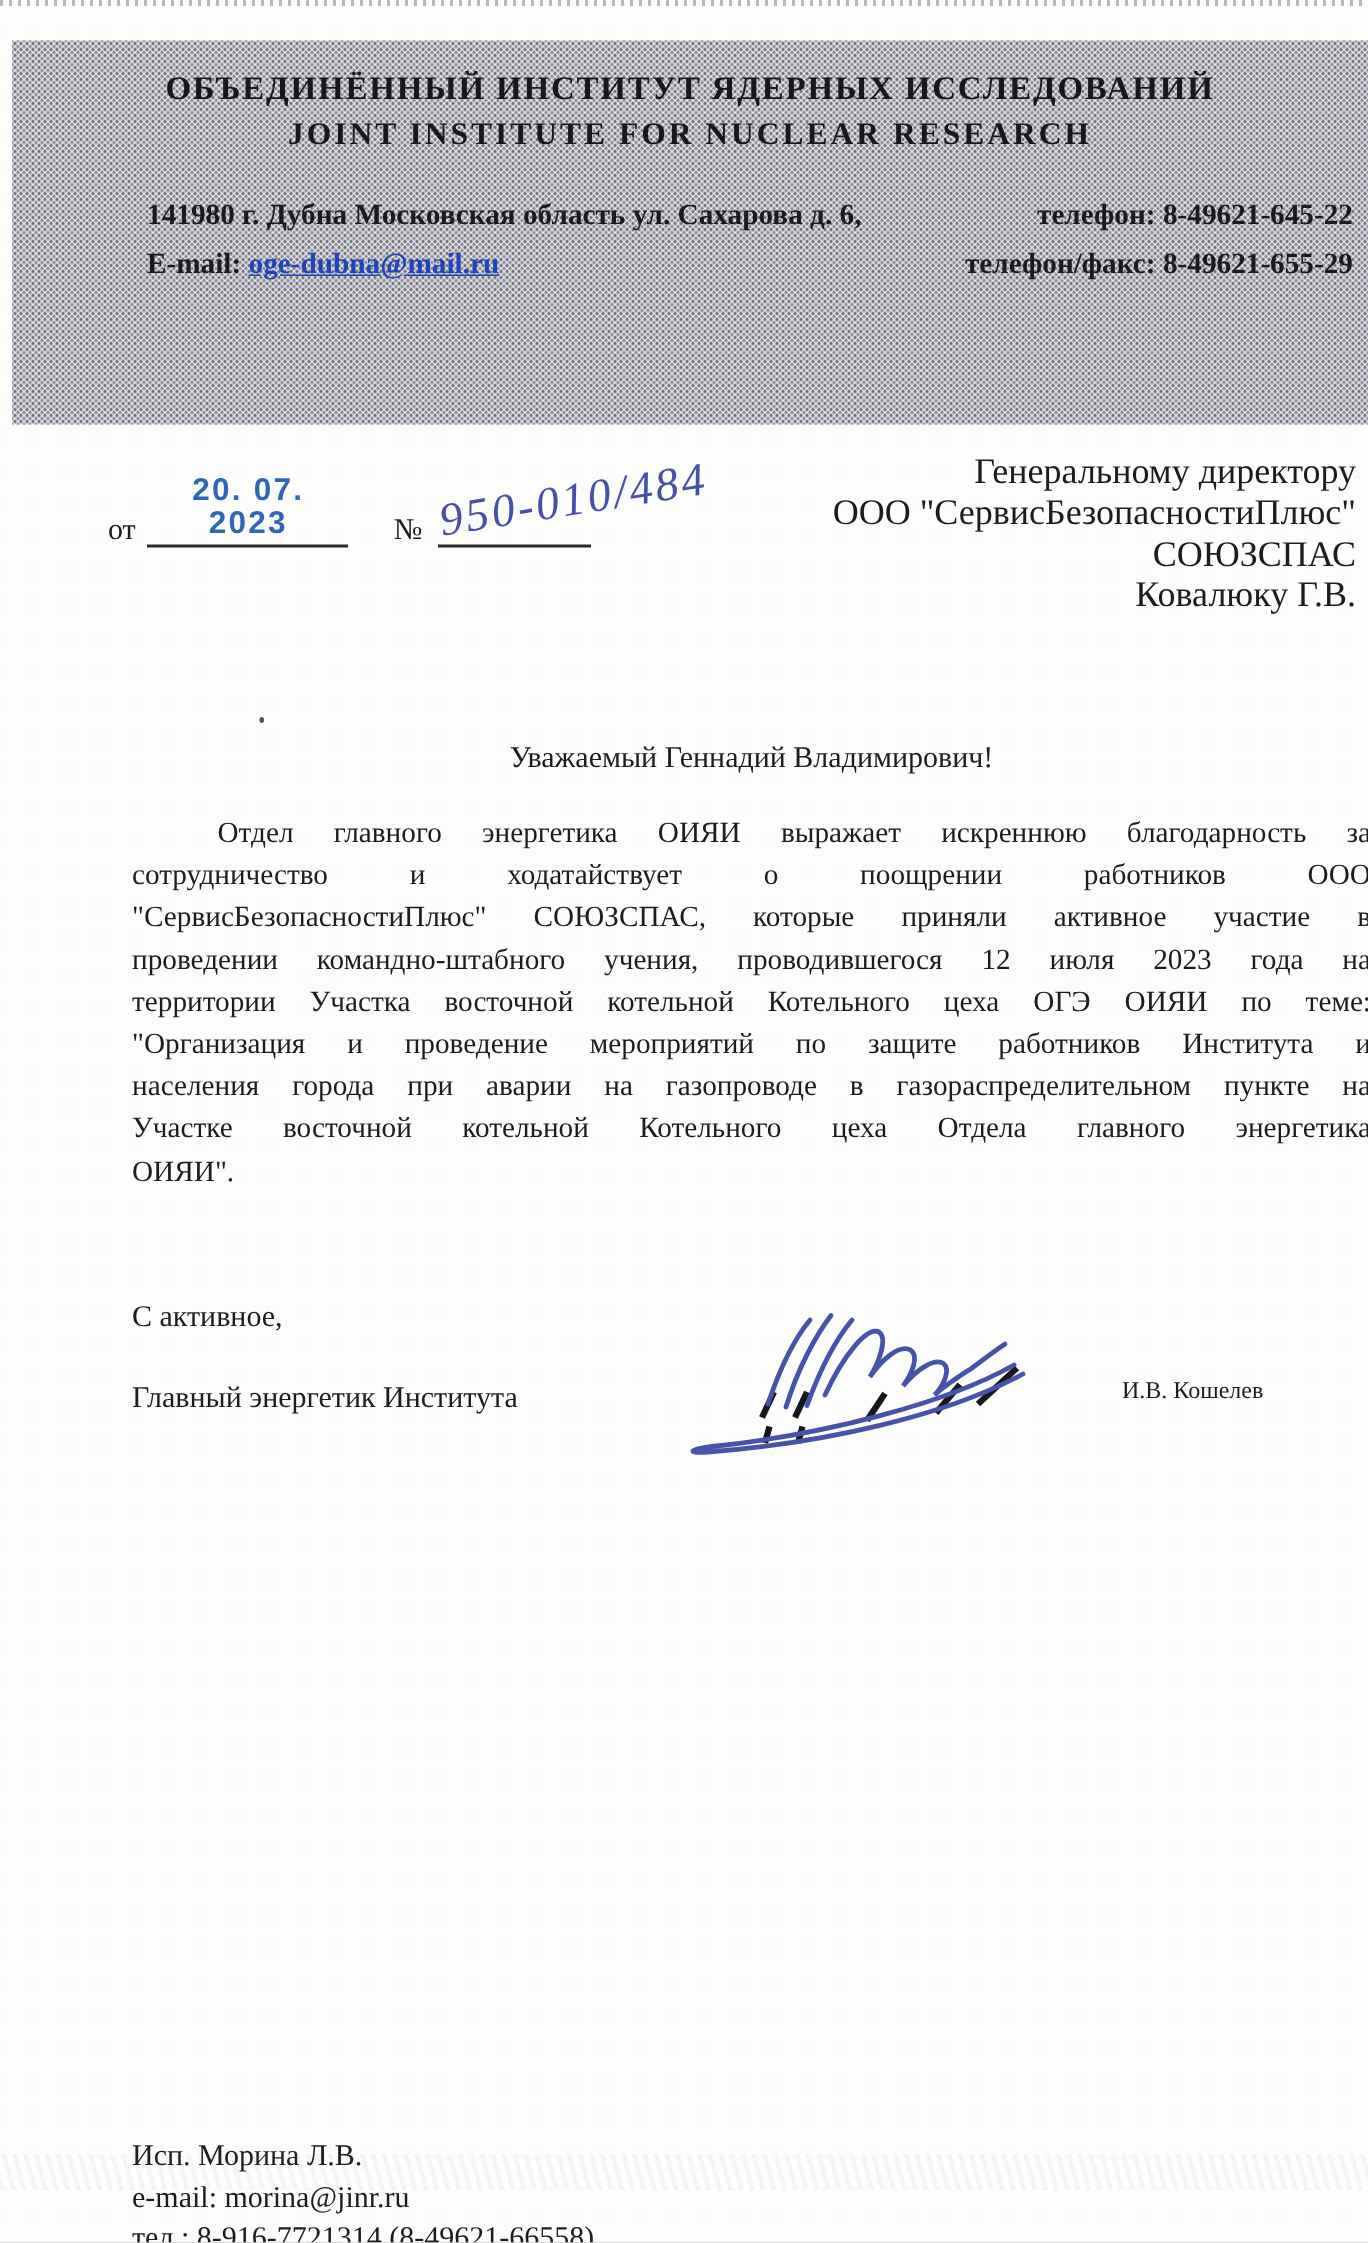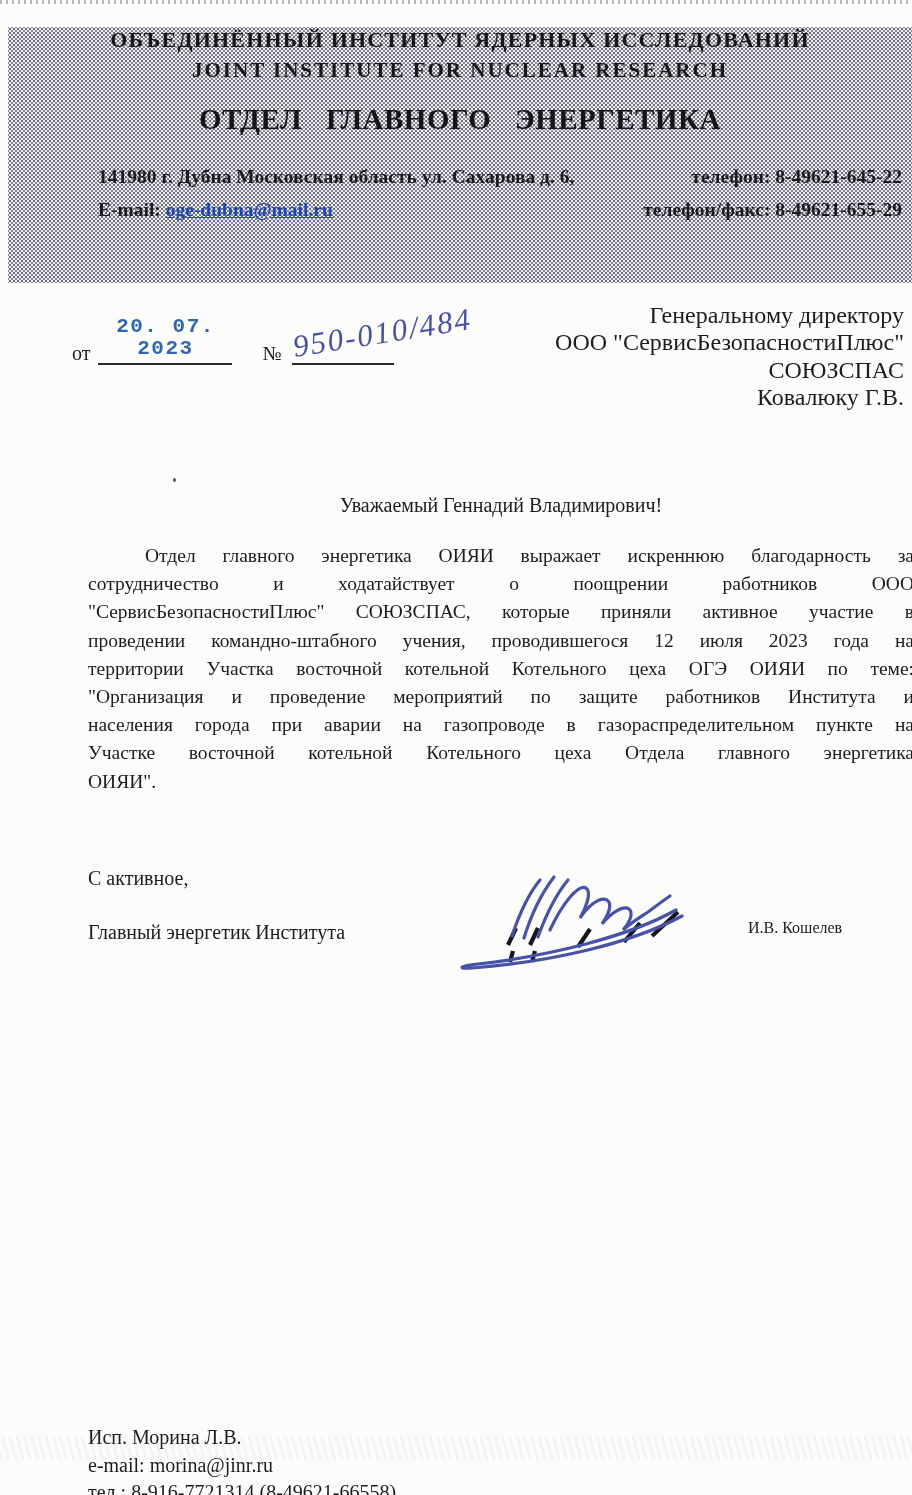--- a/index.html
+++ b/index.html
@@ -24,20 +24,21 @@
   
   .letterhead{
     position:absolute;top:27px;left:8px;right:0;height:256px;
     background-color:#ececf0;
     background-image:
       radial-gradient(circle, #6f6f7b 0.9px, transparent 1.35px),
       radial-gradient(circle, #8a8a96 0.9px, transparent 1.35px);
     background-size:4px 4px,4px 4px;
     background-position:0 0,2px 2px;
     box-sizing:border-box;
+    padding-top:19px;
   }
   .org-ru{
     text-align:center;font-weight:bold;font-size:22px;letter-spacing:1.2px;
     color:#17171c; line-height:26px;
   }
   .org-en{
     text-align:center;font-weight:bold;font-size:21px;letter-spacing:2px;
     color:#17171c;line-height:26px;margin-top:4px;
   }
   .dept{
@@ -59,21 +60,21 @@
   .ref-row{
     position:absolute;top:333px;left:72px;
     display:flex;align-items:flex-end;height:32px;
     font-size:20px;
   }
   .ref-from{line-height:24px;}
   .date-stamp{
     display:inline-block;width:134px;margin-left:8px;
     border-bottom:2px solid #2a2a30;
     text-align:center;padding-bottom:3px;
-    font-family:Liberation Mono, monospace;
+    font-family:Liberation Sans, sans-serif;
     font-weight:bold;font-size:21px;letter-spacing:1.5px;
     color:#2e68b4;line-height:22px;
   }
   .ref-no{margin-left:30px;line-height:24px;}
   .number-line{
     display:inline-block;width:102px;height:30px;margin-left:10px;
     border-bottom:2px solid #2a2a30;position:relative;
   }
   .handwritten{
     position:absolute;left:4px;bottom:-2px;
@@ -117,21 +118,20 @@
 </head>
 <body>
 
 <div class="page">
 
   <div class="top-scan-line"></div>
 
   <div class="letterhead">
     <div class="org-ru">ОБЪЕДИНЁННЫЙ ИНСТИТУТ ЯДЕРНЫХ ИССЛЕДОВАНИЙ</div>
     <div class="org-en">JOINT INSTITUTE FOR NUCLEAR RESEARCH</div>
-    <div class="dept">ОТДЕЛ ГЛАВНОГО ЭНЕРГЕТИКА</div>
     <div class="contact-row first">
       <span>141980 г. Дубна  Московская область ул. Сахарова д. 6,</span>
       <span>телефон: 8-49621-645-22</span>
     </div>
     <div class="contact-row second">
       <span><span>E-mail: </span><a class="email-link">oge-dubna@mail.ru</a></span>
       <span>телефон/факс: 8-49621-655-29</span>
     </div>
   </div>
 

